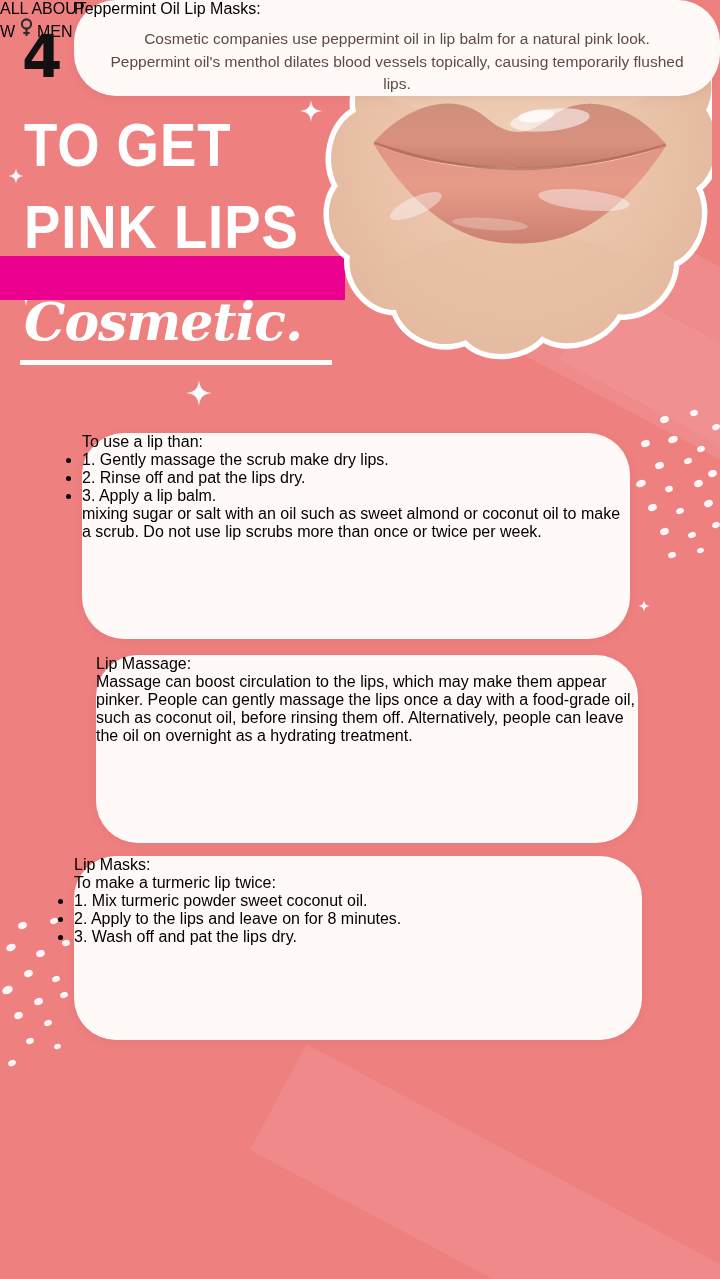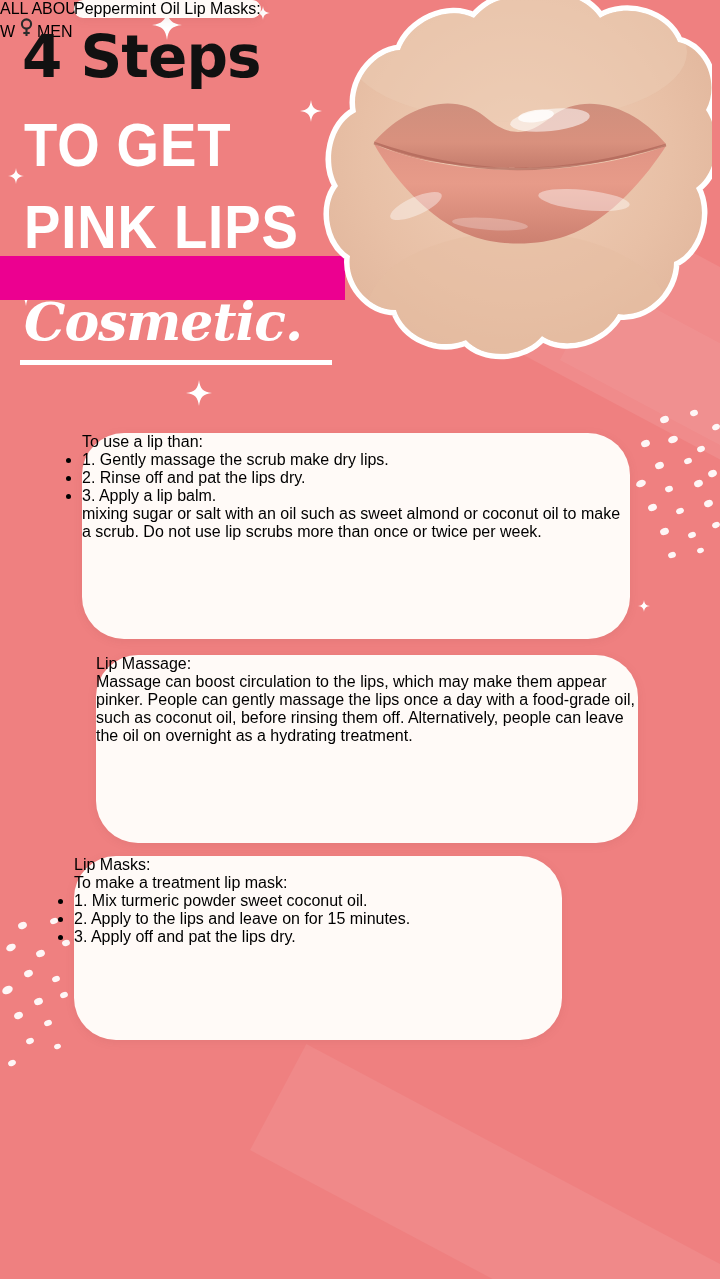--- a/index.html
+++ b/index.html
@@ -69,21 +69,21 @@
 
   
   .card {
     position:absolute;
     background:#fffaf7;
     border-radius:42px;
     box-shadow:0 2px 10px rgba(140,60,60,.10);
   }
   #card-0 { left:82px; top:433px;  width:548px; height:206px; }
   #card-1 { left:96px; top:655px;  width:542px; height:188px; }
-  #card-2 { left:74px; top:856px;  width:488px; height:184px; }
+  #card-2 { left:74px; top:856px;  width:568px; height:184px; }
   #card-3 { left:74px; top":0; left:74px; top:1062px; width:580px; height:142px; }
 
   .card-title {
     text-align:center; color:#5c3124;
     font-family:"DejaVu Sans", sans-serif;
     font-weight:700; letter-spacing:-.5px;
     line-height:1;
   }
   #card-0 .card-title { font-size:33px; padding-top:16px; }
   #card-1 .card-title { font-size:33px; padding-top:15px; }
@@ -356,39 +356,40 @@
   <div class="card-note">mixing sugar or salt with an oil such as sweet almond or coconut oil to make a scrub. Do not use lip scrubs more than once or twice per week.</div>
 </div>
 
 <div class="card" id="card-1">
   <div class="card-title">Lip Massage:</div>
   <div class="card-body">Massage can boost circulation to the lips, which may make them appear pinker. People can gently massage the lips once a day with a food-grade oil, such as coconut oil, before rinsing them off. Alternatively, people can leave the oil on overnight as a hydrating treatment.</div>
 </div>
 
 <div class="card" id="card-2">
   <div class="card-title">Lip Masks:</div>
-  <div class="card-subtitle">To make a treatment lip mask:</div>
+  <div class="card-subtitle">To make a turmeric lip twice:</div>
   <ul class="card-steps">
     <li>
       <span class="step-num">1.</span>
       <span class="step-text">Mix turmeric powder sweet coconut oil.</span>
     </li>
     <li>
       <span class="step-num">2.</span>
-      <span class="step-text">Apply to the lips and leave on for 15 minutes.</span>
+      <span class="step-text">Apply to the lips and leave on for 8 minutes.</span>
     </li>
     <li>
       <span class="step-num">3.</span>
-      <span class="step-text">Apply off and pat the lips dry.</span>
+      <span class="step-text">Wash off and pat the lips dry.</span>
     </li>
   </ul>
 </div>
 
 <div class="card" id="card-3">
   <div class="card-title">Peppermint Oil Lip Masks:</div>
+  <div class="card-body">Cosmetic companies use peppermint oil in lip balm for a natural pink look. Peppermint oil's menthol dilates blood vessels topically, causing temporarily flushed lips.</div>
 </div>
 
 <div id="footer-logo">
   <div id="footer-tag">ALL ABOUT</div>
   <div id="footer-name">
     <span>W</span>
     <svg id="venus-icon" width="13" height="19" viewBox="0 0 13 19">
       <circle cx="6.5" cy="6" r="4.6" fill="none" stroke="#2b2b2b" stroke-width="2.1"></circle>
       <line x1="6.5" y1="10.8" x2="6.5" y2="18" stroke="#2b2b2b" stroke-width="2.1"></line>
       <line x1="3.3" y1="15" x2="9.7" y2="15" stroke="#2b2b2b" stroke-width="2.1"></line>

